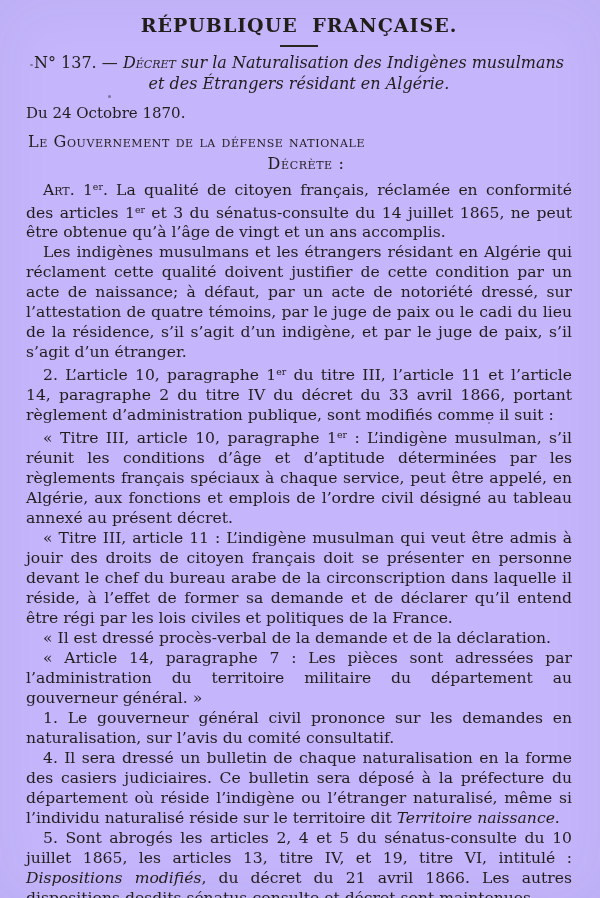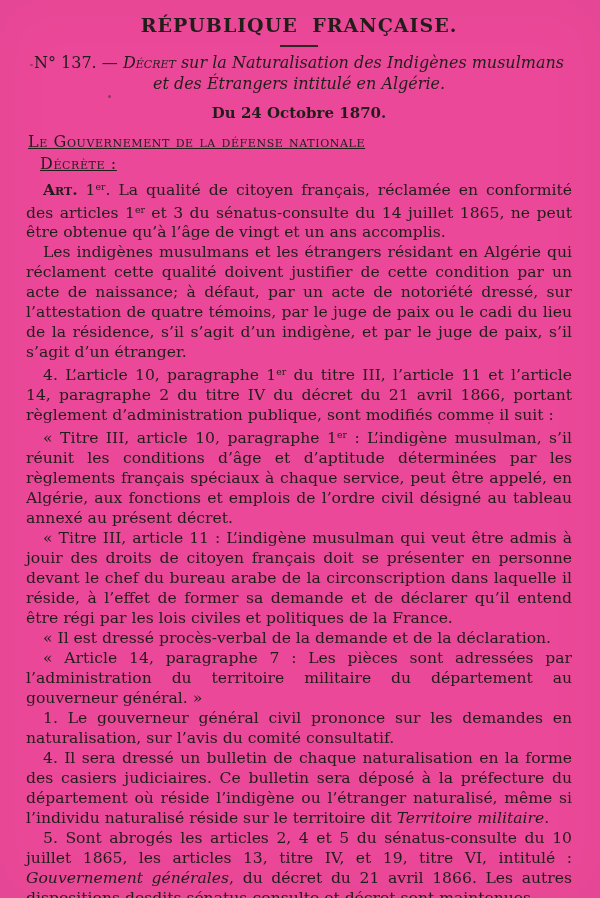--- a/index.html
+++ b/index.html
@@ -1,20 +1,20 @@
 <!DOCTYPE html>
 <html><head>
 <meta charset="utf-8">
 <style>
   html,body{margin:0;padding:0;background:#e9e8e4;}
   .page{
     position:relative;
     width:600px;height:898px;
     margin:0;
-    background:#ec4899;
+    background:#c4b5fd;
     color:#211e1a;
     font-family:"DejaVu Serif","Liberation Serif",serif;
     overflow:hidden;
     box-shadow:inset 0 0 60px rgba(60,50,30,0.05);
     box-sizing:border-box;
     padding:8px 28px 0 26px;
   }
   .masthead{
     text-align:center;
     font-size:19px;
@@ -23,76 +23,75 @@
     word-spacing:7px;
     margin:4px 0 0 0;
     line-height:26px;
   }
   .rule{
     width:38px;border:none;border-top:2px solid #2a2723;
     margin:7px auto 5px auto;
   }
   .decree-heading{margin:2px 0 0 0;text-align:center;line-height:21px;font-size:16px;}
   .heading-line{margin:0;}
-  .date-line{text-align:center;font-size:15px;margin:10px 0 8px 0;line-height:19px;font-weight:bold;}
+  .date-line{font-size:15px;margin:10px 0 8px 0;line-height:19px;}
   .opening{
     font-variant:small-caps;
     letter-spacing:0.6px;
     font-size:16px;
     margin:4px 0 0 0;
     line-height:21px;
     text-indent:2px;
-    text-decoration:underline;
   }
-  .decrete{text-indent:14px;margin:1px 0 3px 0;}
+  .decrete{text-indent:14px;margin:1px 0 3px 0;text-align:center;}
   .decree-body{margin:2px 0 0 0;}
   .para{
     margin:0;
     font-size:15.6px;
     line-height:20px;
     text-align:justify;
     text-indent:17px;
   }
   .run-normal{}
   .run-italic{font-style:italic;}
-  .run-smallcaps{font-variant:small-caps;font-weight:bold;}
+  .run-smallcaps{font-variant:small-caps;}
   .run-smallcaps-italic{font-variant:small-caps;font-style:italic;}
   .run-sup{font-size:0.6em;vertical-align:0.5em;letter-spacing:0;margin-top:8px;}
   .speck{position:absolute;background:rgba(40,35,28,0.45);border-radius:50%;}
   .speck1{left:108px;top:95px;width:3px;height:3px;}
   .speck2{left:30px;top:64px;width:3px;height:2px;}
   .speck3{left:488px;top:422px;width:2px;height:2px;}
 </style>
 </head>
 <body>
 
 <div class="page">
   <span class="speck speck1"></span>
   <span class="speck speck2"></span>
   <span class="speck speck3"></span>
 
   <h1 class="masthead">RÉPUBLIQUE FRANÇAISE.</h1>
   <hr class="rule">
 
   <div class="decree-heading">
     <p class="heading-line"><span class="run-normal">N° 137. — </span><span class="run-smallcaps-italic">Décret</span><span class="run-italic"> sur la Naturalisation des Indigènes musulmans</span></p>
-    <p class="heading-line"><span class="run-italic">et des Étrangers intitulé en Algérie.</span></p>
+    <p class="heading-line"><span class="run-italic">et des Étrangers résidant en Algérie.</span></p>
   </div>
 
   <p class="date-line">Du 24 Octobre 1870.</p>
 
   <p class="opening">Le Gouvernement de la défense nationale</p>
   <p class="opening decrete">Décrète :</p>
 
   <div class="decree-body">
       <p class="para"><span class="run-smallcaps">Art.</span><span class="run-normal"> 1</span><span class="run-sup">er</span><span class="run-normal">. La qualité de citoyen français, réclamée en conformité des articles 1</span><span class="run-sup">er</span><span class="run-normal"> et 3 du sénatus-consulte du 14 juillet 1865, ne peut être obtenue qu’à l’âge de vingt et un ans accomplis.</span></p>
       <p class="para"><span class="run-normal">Les indigènes musulmans et les étrangers résidant en Algérie qui réclament cette qualité doivent justifier de cette condition par un acte de naissance; à défaut, par un acte de notoriété dressé, sur l’attestation de quatre témoins, par le juge de paix ou le cadi du lieu de la résidence, s’il s’agit d’un indigène, et par le juge de paix, s’il s’agit d’un étranger.</span></p>
-      <p class="para"><span class="run-normal">4. L’article 10, paragraphe 1</span><span class="run-sup">er</span><span class="run-normal"> du titre III, l’article 11 et l’article 14, paragraphe 2 du titre IV du décret du 21 avril 1866, portant règlement d’administration publique, sont modifiés comme il suit :</span></p>
+      <p class="para"><span class="run-normal">2. L’article 10, paragraphe 1</span><span class="run-sup">er</span><span class="run-normal"> du titre III, l’article 11 et l’article 14, paragraphe 2 du titre IV du décret du 33 avril 1866, portant règlement d’administration publique, sont modifiés comme il suit :</span></p>
       <p class="para"><span class="run-normal">« Titre III, article 10, paragraphe 1</span><span class="run-sup">er</span><span class="run-normal"> : L’indigène musulman, s’il réunit les conditions d’âge et d’aptitude déterminées par les règlements français spéciaux à chaque service, peut être appelé, en Algérie, aux fonctions et emplois de l’ordre civil désigné au tableau annexé au présent décret.</span></p>
       <p class="para"><span class="run-normal">« Titre III, article 11 : L’indigène musulman qui veut être admis à jouir des droits de citoyen français doit se présenter en personne devant le chef du bureau arabe de la circonscription dans laquelle il réside, à l’effet de former sa demande et de déclarer qu’il entend être régi par les lois civiles et politiques de la France.</span></p>
       <p class="para"><span class="run-normal">« Il est dressé procès-verbal de la demande et de la déclaration.</span></p>
       <p class="para"><span class="run-normal">« Article 14, paragraphe 7 : Les pièces sont adressées par l’administration du territoire militaire du département au gouverneur général. »</span></p>
       <p class="para"><span class="run-normal">1. Le gouverneur général civil prononce sur les demandes en naturalisation, sur l’avis du comité consultatif.</span></p>
-      <p class="para"><span class="run-normal">4. Il sera dressé un bulletin de chaque naturalisation en la forme des casiers judiciaires. Ce bulletin sera déposé à la préfecture du département où réside l’indigène ou l’étranger naturalisé, même si l’individu naturalisé réside sur le territoire dit </span><span class="run-italic">Territoire militaire</span><span class="run-normal">.</span></p>
-      <p class="para"><span class="run-normal">5. Sont abrogés les articles 2, 4 et 5 du sénatus-consulte du 10 juillet 1865, les articles 13, titre IV, et 19, titre VI, intitulé : </span><span class="run-italic">Gouvernement générales</span><span class="run-normal">, du décret du 21 avril 1866. Les autres dispositions desdits sénatus-consulte et décret sont maintenues.</span></p>
+      <p class="para"><span class="run-normal">4. Il sera dressé un bulletin de chaque naturalisation en la forme des casiers judiciaires. Ce bulletin sera déposé à la préfecture du département où réside l’indigène ou l’étranger naturalisé, même si l’individu naturalisé réside sur le territoire dit </span><span class="run-italic">Territoire naissance</span><span class="run-normal">.</span></p>
+      <p class="para"><span class="run-normal">5. Sont abrogés les articles 2, 4 et 5 du sénatus-consulte du 10 juillet 1865, les articles 13, titre IV, et 19, titre VI, intitulé : </span><span class="run-italic">Dispositions modifiés</span><span class="run-normal">, du décret du 21 avril 1866. Les autres dispositions desdits sénatus-consulte et décret sont maintenues.</span></p>
     </div>
 
 </div>
 
 </body></html>

